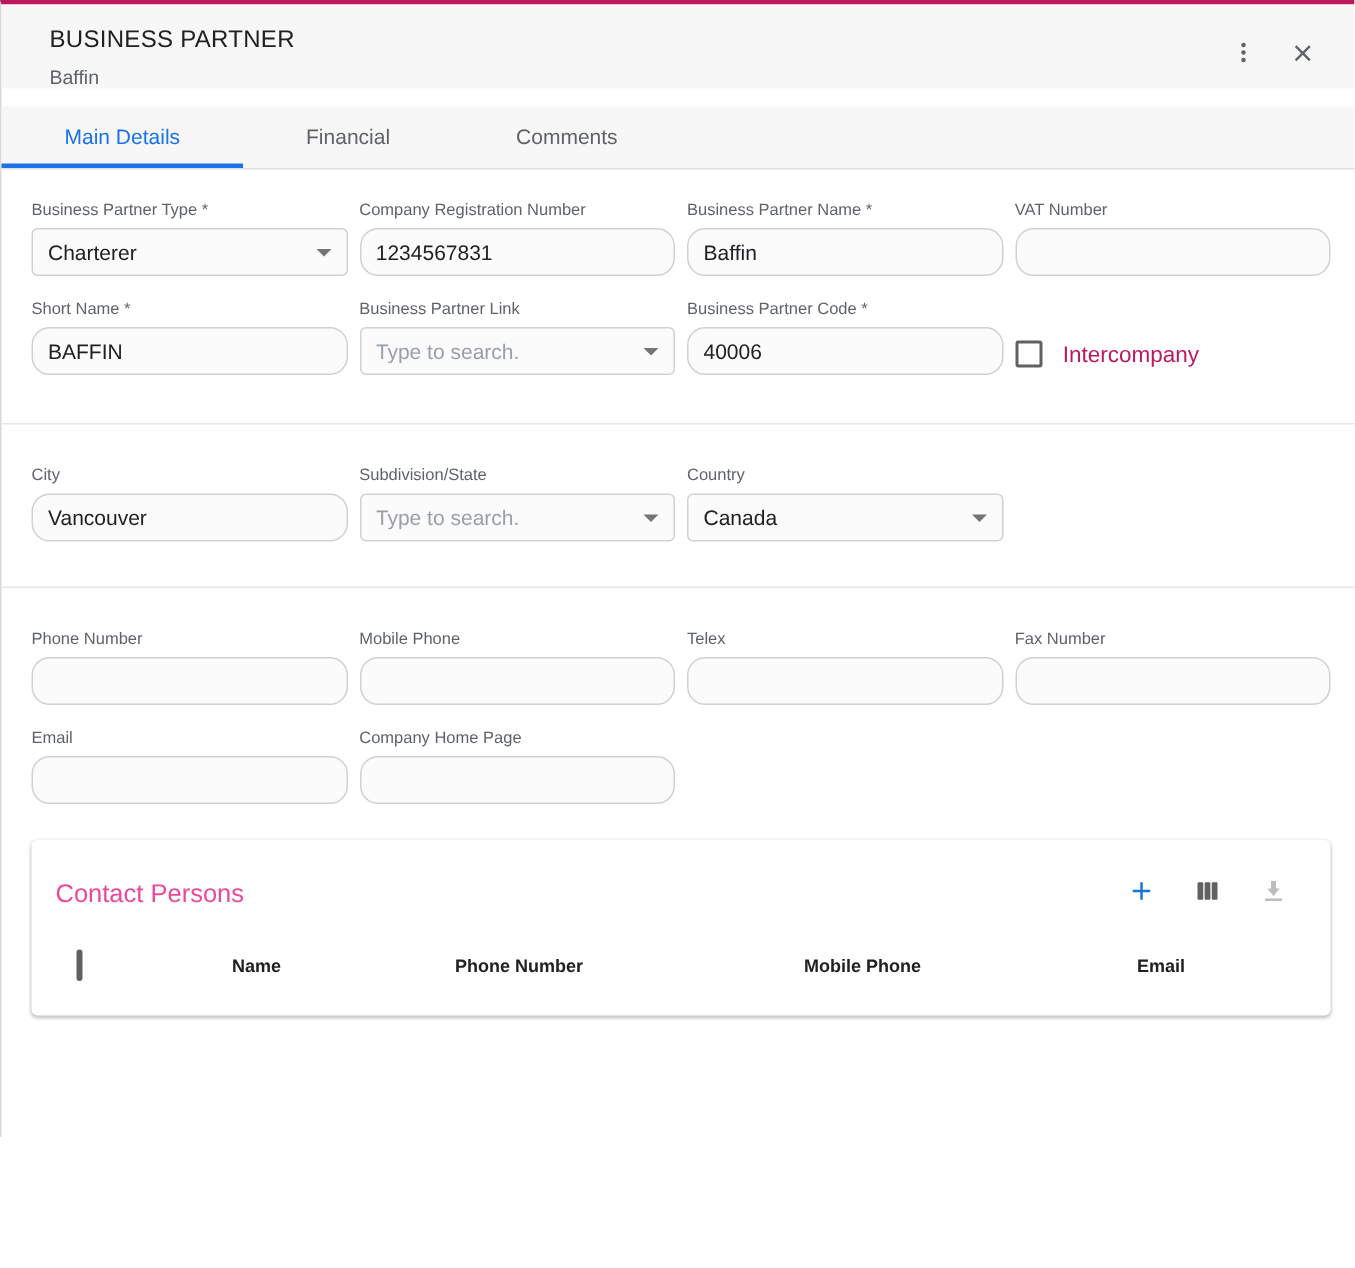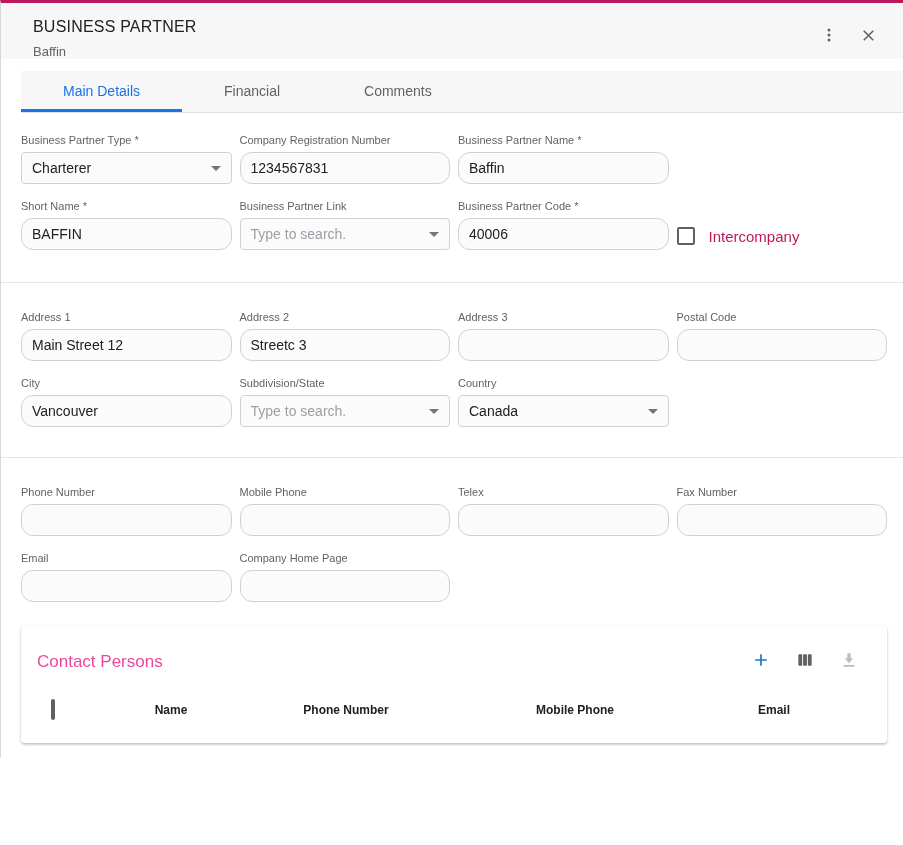--- a/index.html
+++ b/index.html
@@ -12,21 +12,21 @@
   .panel { width: 903px; min-height: 758px; border-left: 1px solid #d8d8d8; border-top: 3px solid #be185d; }
 
   
   .header { background: #f7f7f7; padding: 15px 12px 0 32px; display: flex; justify-content: space-between; align-items: flex-start; }
   .title { font-size: 16px; font-weight: 500; letter-spacing: .2px; color: #202124; }
   .subtitle { font-size: 13px; color: #5f6368; margin-top: 8px; }
   .header-actions { display: flex; align-items: center; gap: 10px; margin-top: 2px; margin-right: 8px; }
   .icon-btn { background: none; border: none; padding: 5px; cursor: pointer; display: flex; align-items: center; justify-content: center; border-radius: 50%; }
 
   
-  .tabs { display: flex; background: #f7f7f7; border-bottom: 1px solid #e2e2e2; margin-top: 12px; margin-left: 20px; }
+  .tabs { display: flex; background: #f7f7f7; border-bottom: 1px solid #e2e2e2; margin-top: 12px; }
   .tab { padding: 0 42px; height: 41px; line-height: 41px; font-size: 14px; color: #5f6368; position: relative; cursor: pointer; white-space: nowrap; }
   .tab.active { color: #1a73e8; }
   .tab.active::after { content: ""; position: absolute; left: 0; right: 0; bottom: 0; height: 3px; background: #1a73e8; }
 
   
   .content { padding: 21px 16px 0 20px; }
   .row { display: grid; grid-template-columns: repeat(4, 1fr); column-gap: 8px; margin-bottom: 16px; }
   .field label { display: block; font-size: 11px; color: #5f6368; margin-bottom: 6px; }
   .text-input, .select {
     width: 100%; height: 32px; border: 1px solid #d1d1d1; border-radius: 4px;
@@ -100,20 +100,24 @@
         </div>
       </div>
       <div class="field">
         <label>Company Registration Number</label>
         <input class="text-input" value="1234567831" style="">
       </div>
       <div class="field">
         <label>Business Partner Name *</label>
         <input class="text-input" value="Baffin" style="">
       </div>
+      <div class="field">
+        <label>VAT Number</label>
+        <input class="text-input" value="" style="">
+      </div>
     </div>
 
     <div class="row">
       <div class="field">
         <label>Short Name *</label>
         <input class="text-input" value="BAFFIN" style="">
       </div>
       <div class="field">
         <label>Business Partner Link</label>
         <div class="select">
@@ -126,38 +130,20 @@
         <input class="text-input" value="40006" style="">
       </div>
       <div class="checkbox-row">
         <span class="checkbox"></span>
         <span class="checkbox-label">Intercompany</span>
       </div>
     </div>
 
     <hr class="divider">
 
-    <div class="row">
-      <div class="field">
-        <label>Address 1</label>
-        <input class="text-input" value="Main Street 12" style="">
-      </div>
-      <div class="field">
-        <label>Address 2</label>
-        <input class="text-input" value="Streetc 3" style="">
-      </div>
-      <div class="field">
-        <label>Address 3</label>
-        <input class="text-input" value="" style="">
-      </div>
-      <div class="field">
-        <label>Postal Code</label>
-        <input class="text-input" value="" style="">
-      </div>
-    </div>
 
     <div class="row">
       <div class="field">
         <label>City</label>
         <input class="text-input" value="Vancouver" style="">
       </div>
       <div class="field">
         <label>Subdivision/State</label>
         <div class="select">
           <span class="value placeholder">Type to search.</span>

